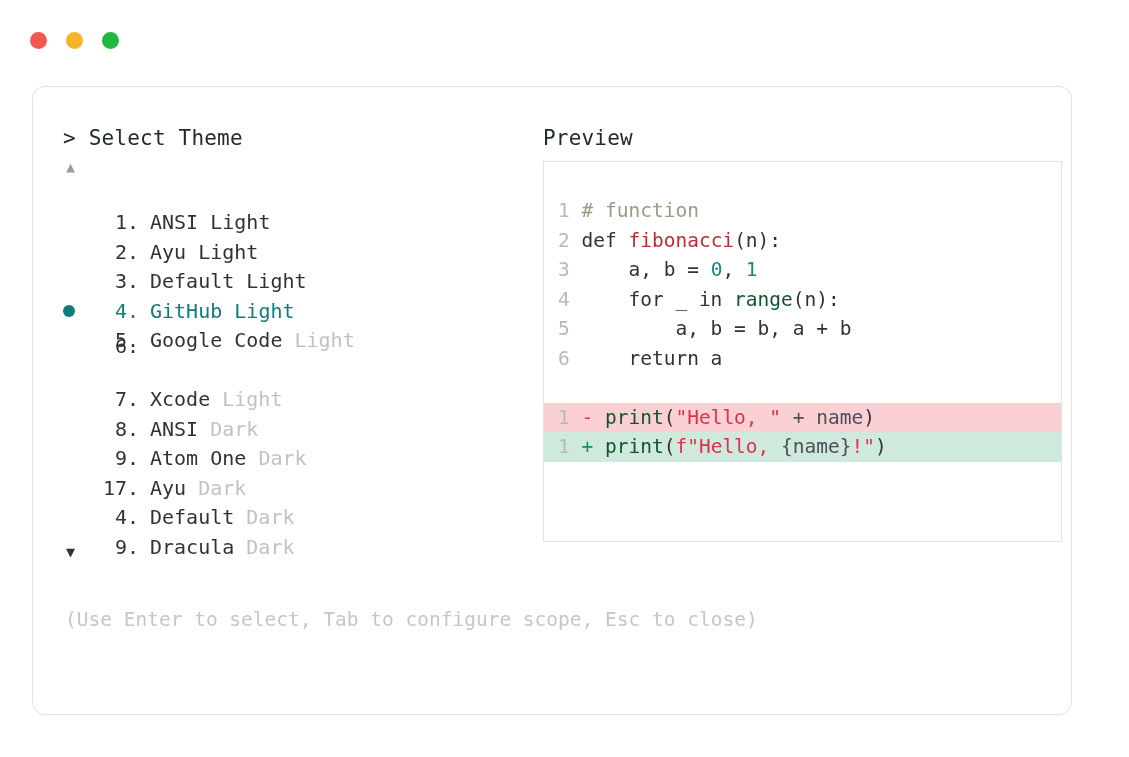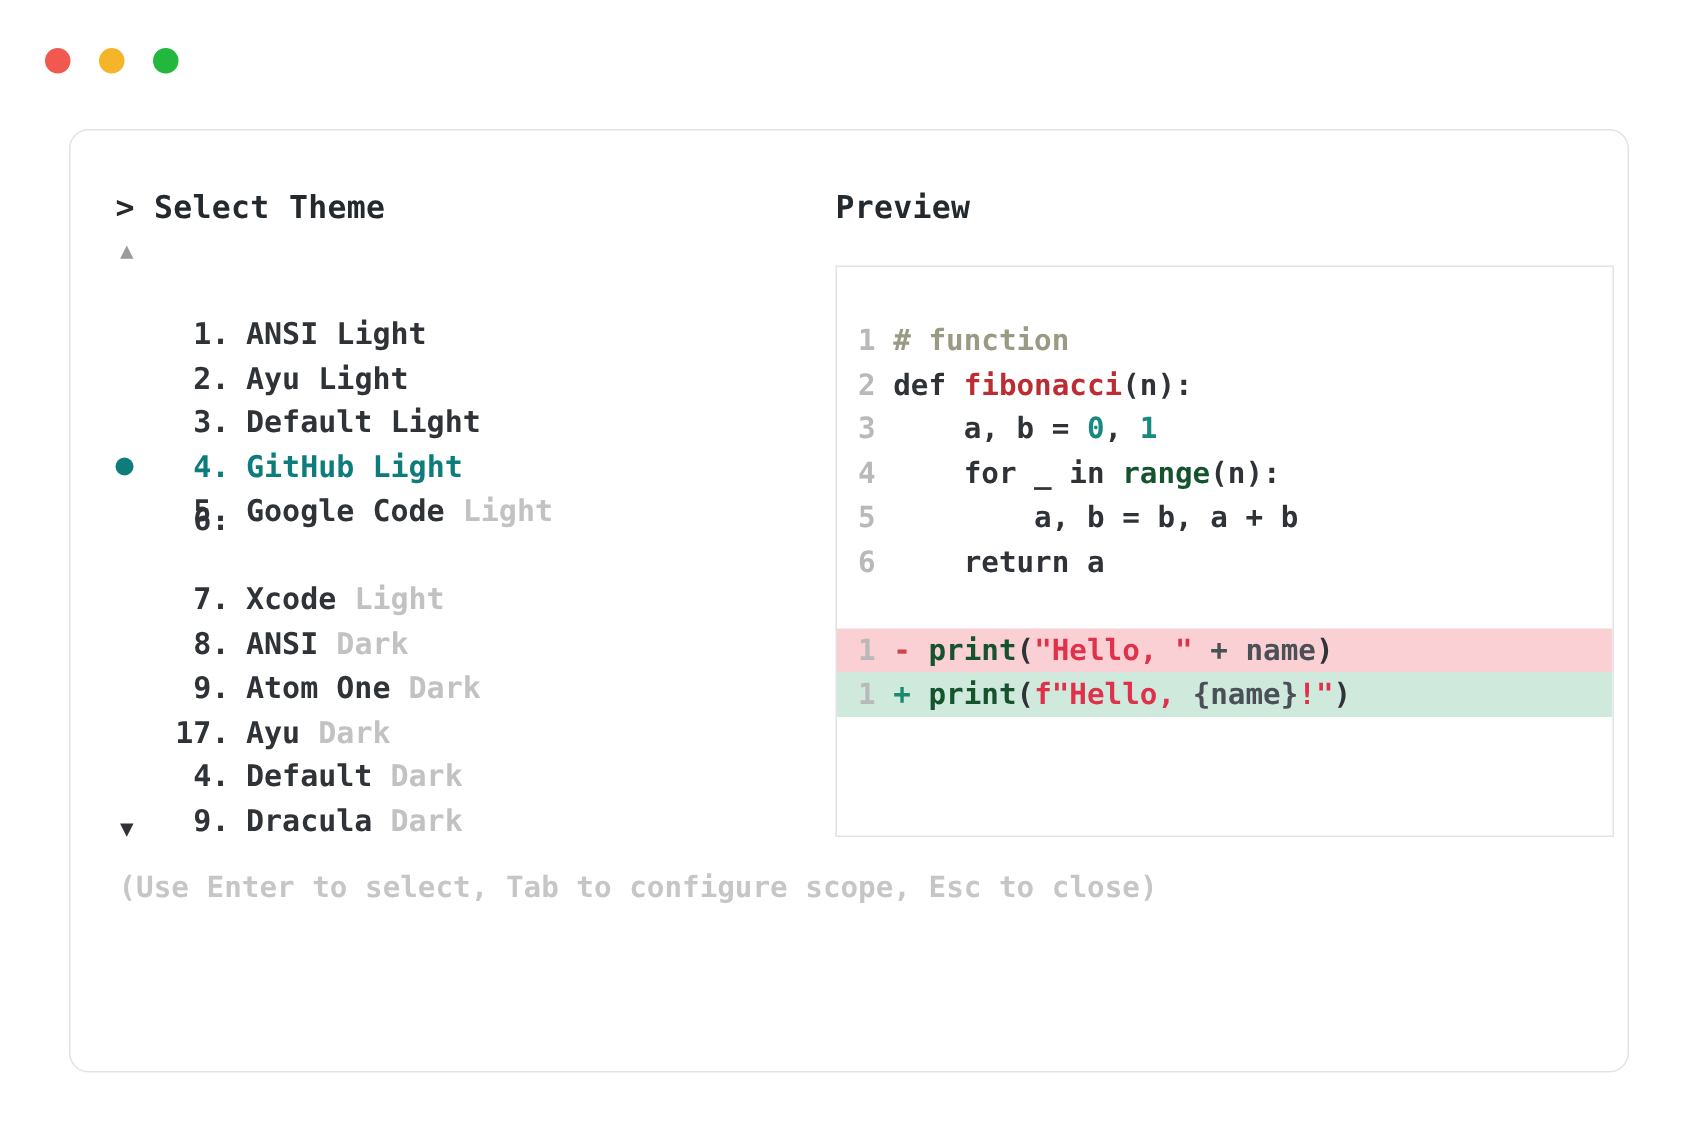--- a/index.html
+++ b/index.html
@@ -26,26 +26,25 @@
     align-items: center;
   }
   .dot { width: 17px; height: 17px; border-radius: 50%; display: block; }
   .dot.red    { background: #f1584f; }
   .dot.yellow { background: #f5b52a; }
   .dot.green  { background: #22b83d; }
 
   
   .panel {
     position: absolute;
-    left: 46px; top: 86px;
+    left: 32px; top: 86px;
     width: 1040px; height: 629px;
     border: 1px solid #e2e2e4;
     border-radius: 13px;
     background: #ffffff;
-    font-weight: bold;
   }
 
   .panel-inner {
     position: absolute;
     left: 0; top: 0; right: 0; bottom: 0;
     padding: 38px 34px 30px 30px;
   }
 
   
   .columns {
@@ -115,21 +114,21 @@
   .name-cell { padding-left: 11px; white-space: pre; margin-top: 24px; }
 
   .theme-item.selected .idx-cell,
   .theme-item.selected .name-cell,
   .theme-item.selected .variant { color: #0e7c7b; }
 
   .variant.dim { color: #c2c2c2; }
 
   
   .preview-box {
-    margin-top: 26px;
+    margin-top: 10px;
     width: 519px;
     height: 381px;
     border: 1px solid #e2e2e4;
     background: #ffffff;
     padding: 34px 0 0 0;
     overflow: hidden;
   }
 
   .code {
     font-size: 19.5px;
@@ -151,21 +150,21 @@
 
   .diff-line { display: block; white-space: pre; padding-left: 14px; }
   .diff-del { background: #fad0d4; }
   .diff-add { background: #cfe9dc; }
   .sign-del { color: #d0414f; }
   .sign-add { color: #1a8a6f; }
   .ident    { color: #4a5056; }
 
   
   .hint {
-    margin-top: 16px;
+    margin-top: 44px;
     font-size: 19.5px;
     line-height: 26px;
     color: #c6c6c6;
     white-space: pre;
     padding-left: 2px;
   }
 </style>
 </head>
 <body>
 

